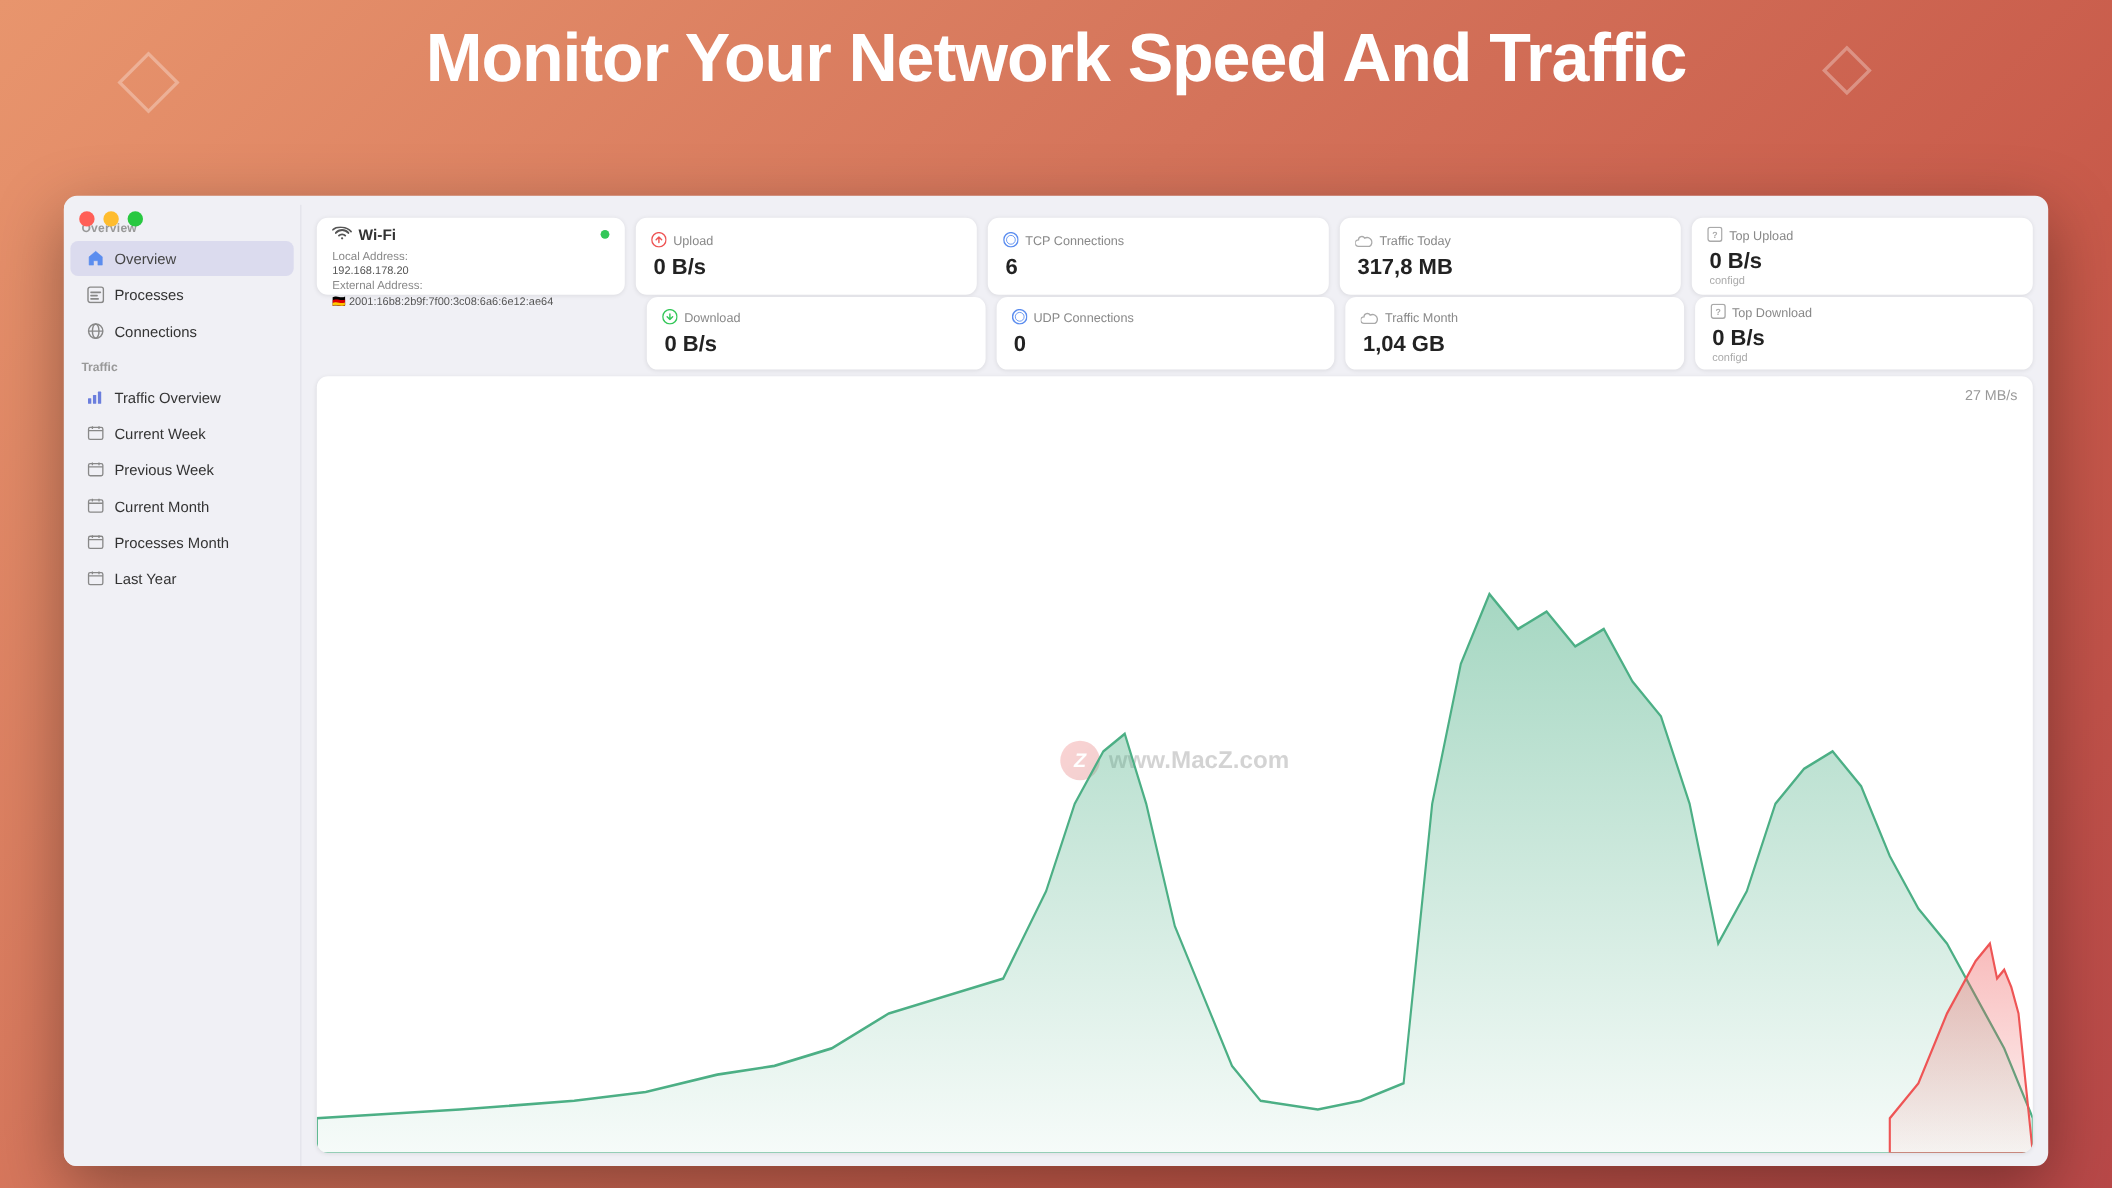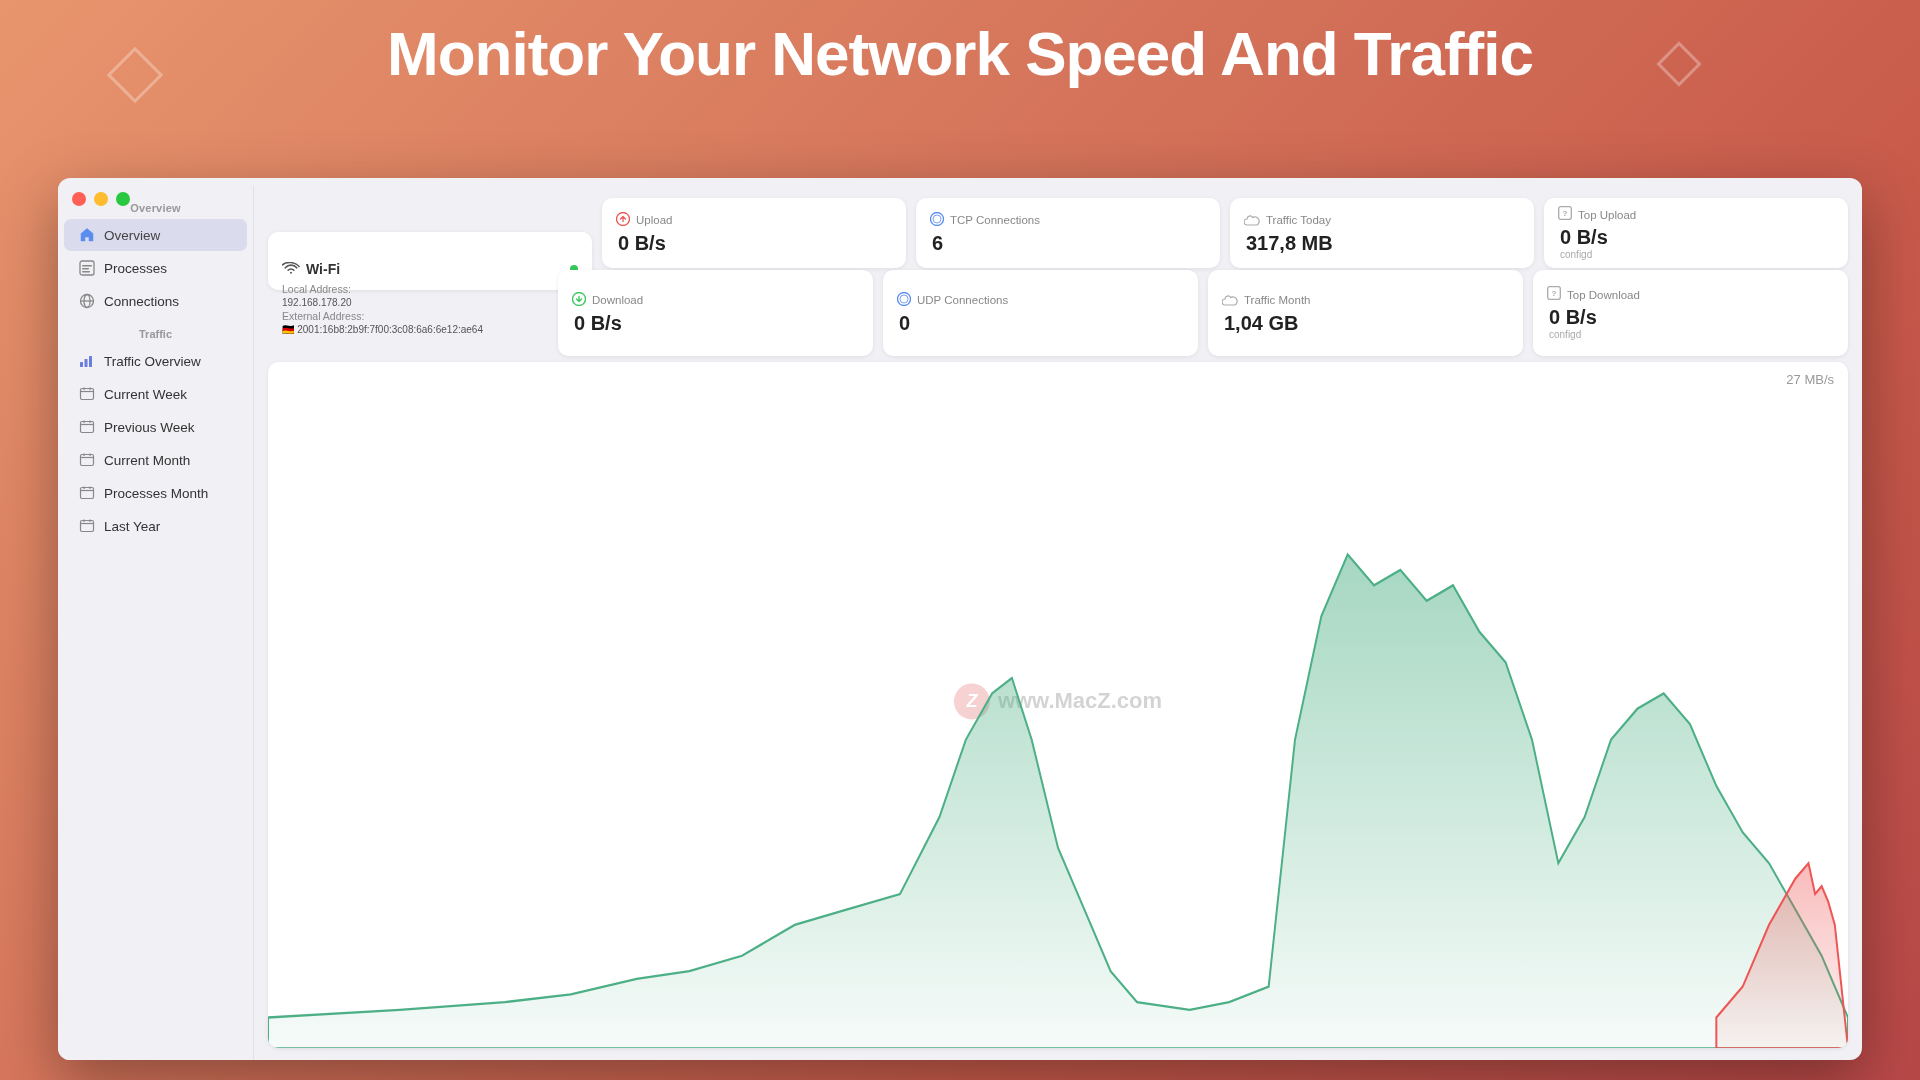--- a/index.html
+++ b/index.html
@@ -78,26 +78,25 @@
     
     .app-body {
       display: flex;
       flex: 1;
       overflow: hidden;
       margin-top: 8px;
     }
 
     
     .sidebar {
-      width: 196px;
+      width: 216px;
       background: #f0f0f5;
       padding: 10px 0;
       flex-shrink: 0;
       border-right: 1px solid #e0e0e8;
-      text-align: center;
     }
     .sidebar-section-label {
       font-size: 11px;
       font-weight: 600;
       color: #999;
       padding: 6px 16px 4px;
       text-transform: none;
       letter-spacing: 0.2px;
     }
     .sidebar-item {
@@ -143,26 +142,25 @@
       display: flex;
       gap: 0;
       padding: 12px 14px 8px;
       height: 90px;
     }
 
     
     .wifi-card {
       background: white;
       border-radius: 10px;
-      padding: 29px 14px;
-      width: 324px;
+      padding: 7px 14px;
+      width: 280px;
       flex-shrink: 0;
       margin-right: 10px;
       box-shadow: 0 1px 4px rgba(0,0,0,0.08);
-      margin-top: 34px;
     }
     .wifi-header {
       display: flex;
       align-items: center;
       justify-content: space-between;
       margin-bottom: 6px;
     }
     .wifi-name {
       display: flex;
       align-items: center;
@@ -279,22 +277,23 @@
       bottom: 0;
       left: 0;
       right: 0;
       width: 100%;
       height: 90%;
     }
 
     
     .stats-row2 {
       display: flex;
+      gap: 10px;
       padding: 0 14px 6px;
-      height: 92px;
+      height: 72px;
       margin-top: -6px;
     }
   </style>
 </head>
 <body>
 
 <div class="bg-diamond bg-diamond-1"></div>
 <div class="bg-diamond bg-diamond-2"></div>
 
 <div class="page-header">

